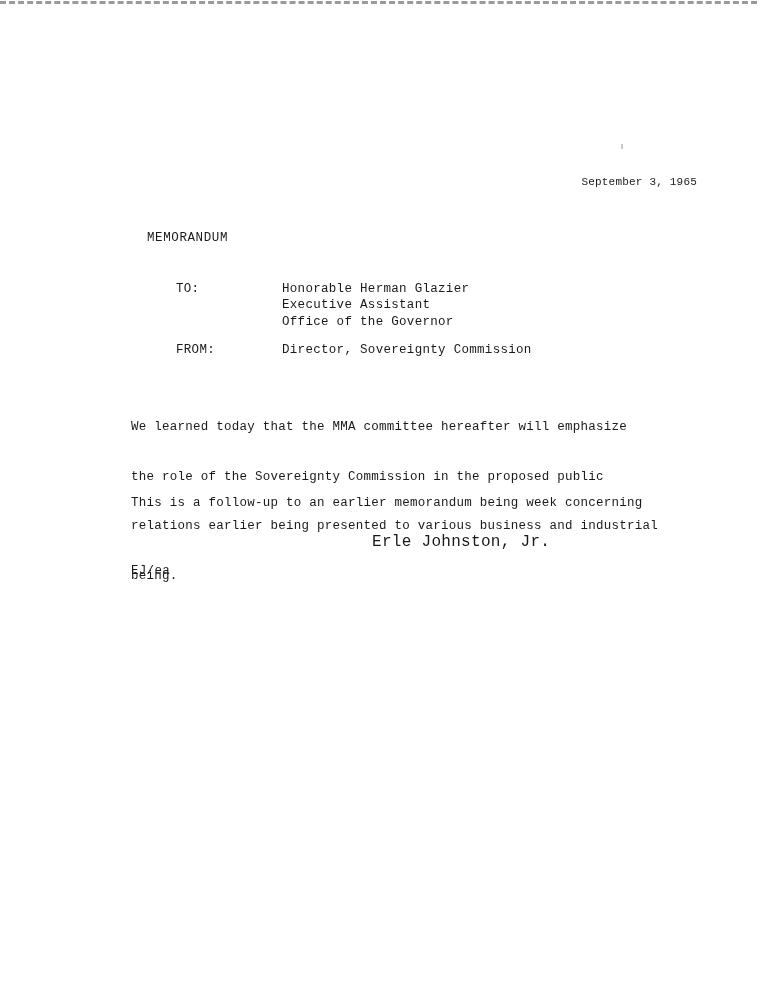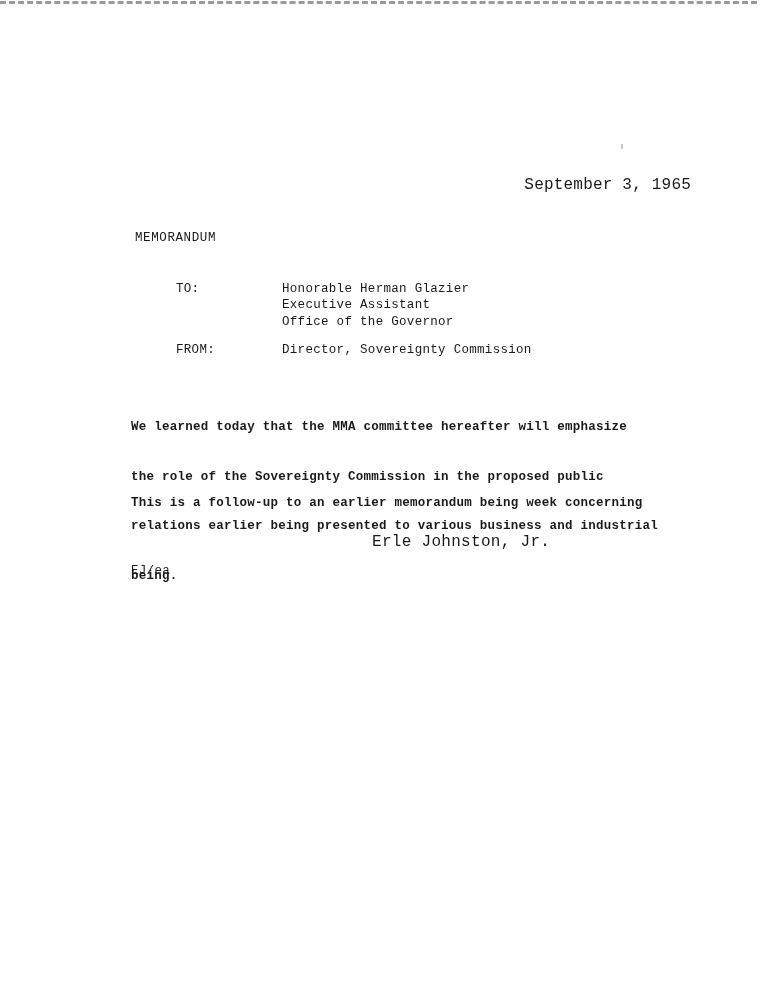--- a/index.html
+++ b/index.html
@@ -51,30 +51,31 @@
     height: 990px;
   }
 
   
   #date-line {
     position: absolute;
     top: 176px;
     left: 0;
     width: 691px;
     text-align: right;
-    font-size: 16px;
+    font-size: 11px;
     letter-spacing: 0.2px;
     white-space: pre;
+    padding-left: 6px;
   }
 
   
   #memo-heading {
     position: absolute;
     top: 231px;
-    left: 135px;
+    left: 147px;
     font-size: 12.5px;
     letter-spacing: 0.6px;
     white-space: pre;
   }
 
   
   .field-row {
     position: absolute;
     left: 131px;
     font-size: 12.5px;
@@ -103,21 +104,21 @@
   .para {
     position: absolute;
     left: 131px;
     font-size: 12.5px;
     line-height: 16.5px;
     letter-spacing: 0.25px;
     white-space: pre;
   }
   #para-1 { top: 386px; }
   #para-2 { top: 462px; }
-  .para div { white-space: pre; font-weight: bold; }
+  .para div { white-space: pre; }
 
   
   #signature {
     position: absolute;
     top: 533px;
     left: 372px;
     font-size: 16px;
     letter-spacing: 0.3px;
     white-space: pre;
   }

